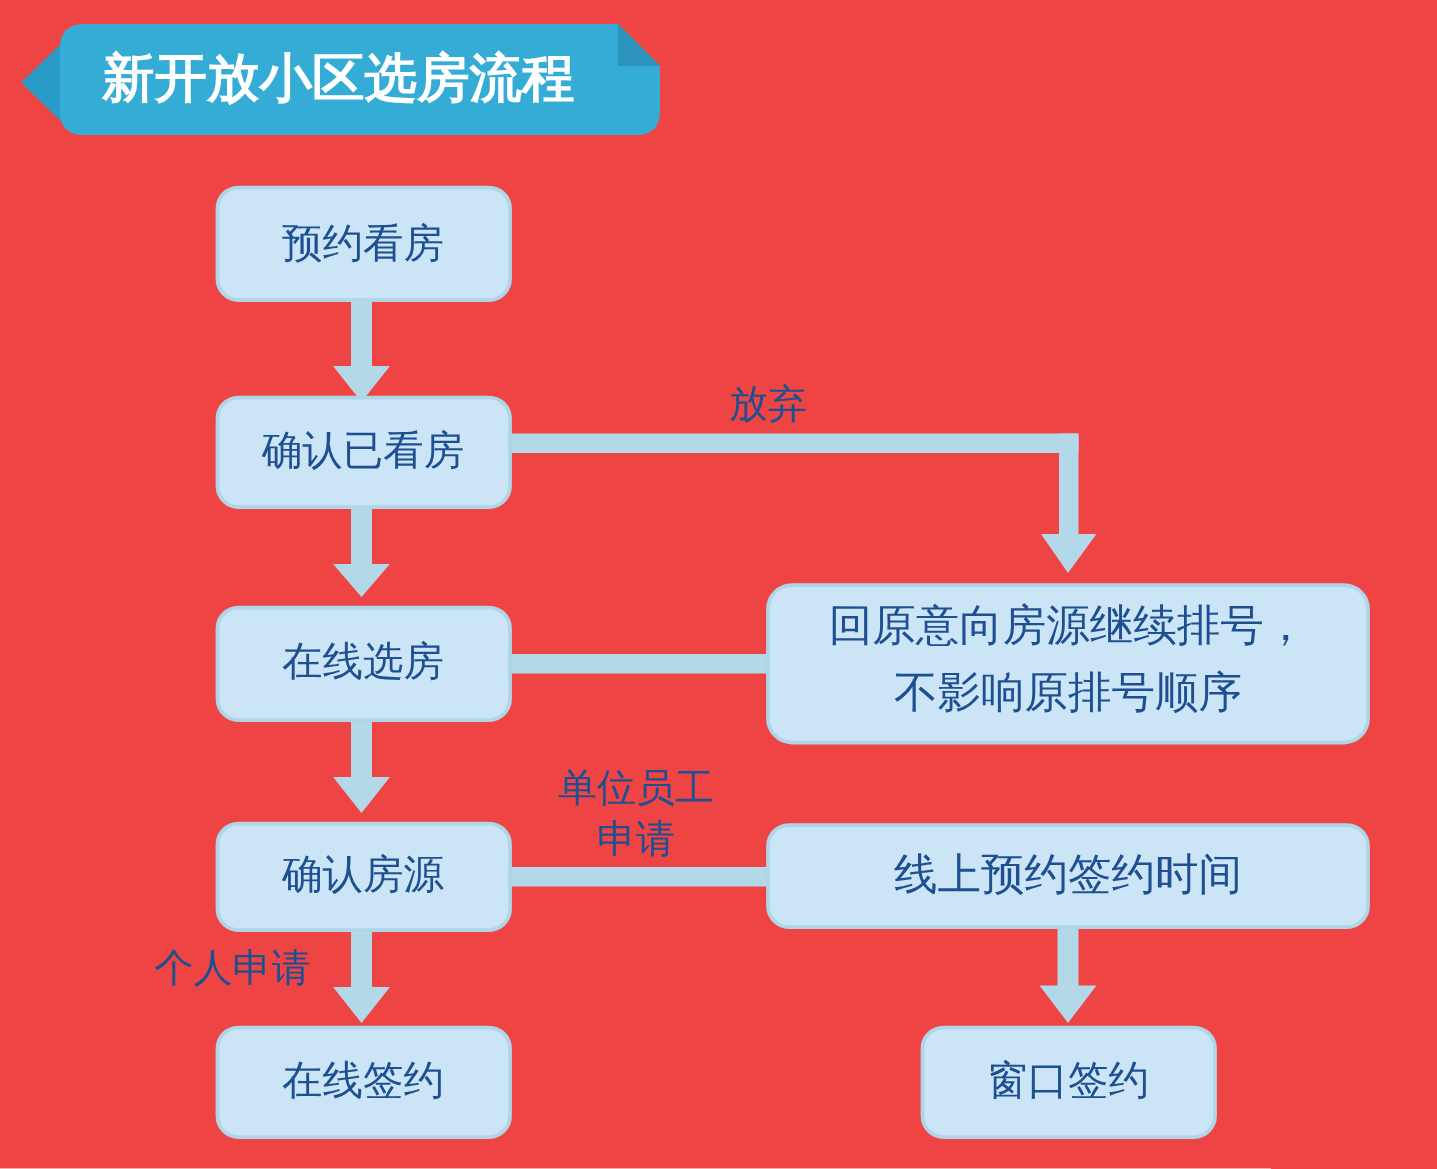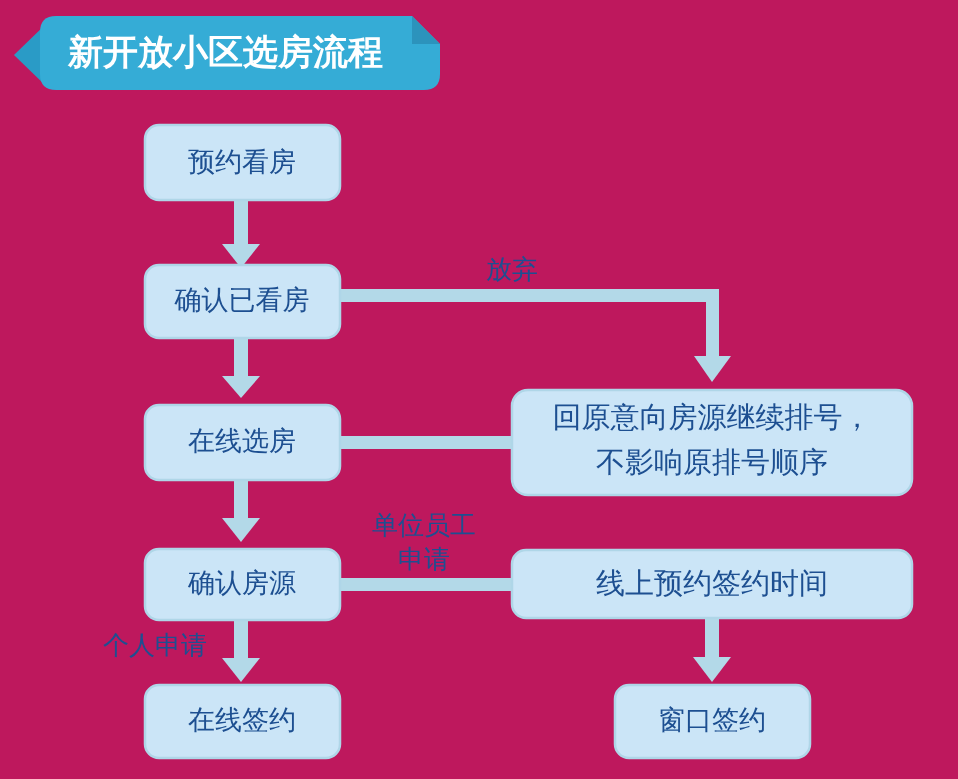--- a/index.html
+++ b/index.html
@@ -11,21 +11,21 @@
   body {
     width: 958px;
     height: 779px;
     overflow: hidden;
     font-family: "Liberation Sans", "DejaVu Sans", sans-serif;
   }
   #canvas {
     position: relative;
     width: 958px;
     height: 779px;
-    background: #be185d;
+    background: #ef4444;
   }
   #flow-svg {
     position: absolute;
     left: 0;
     top: 0;
     width: 958px;
     height: 779px;
     display: block;
   }
   .banner-text {

